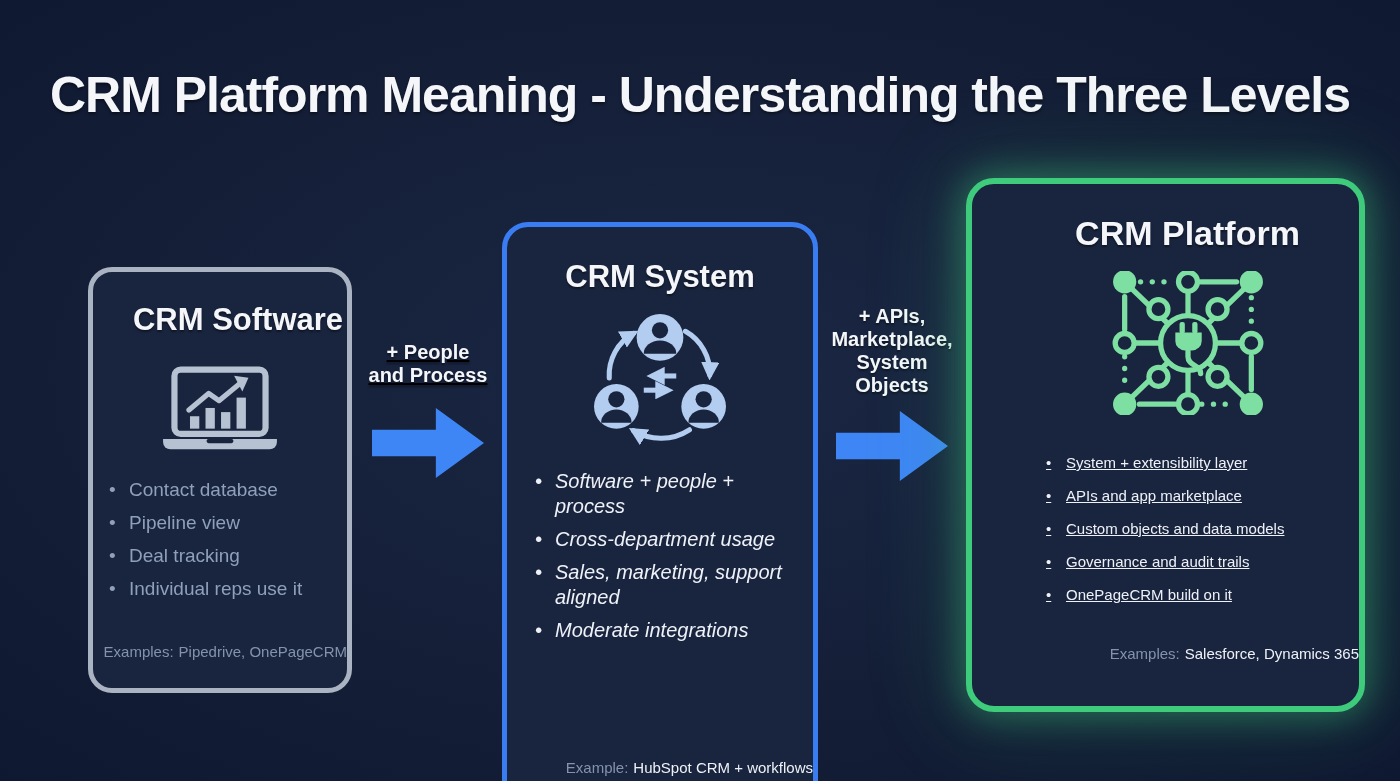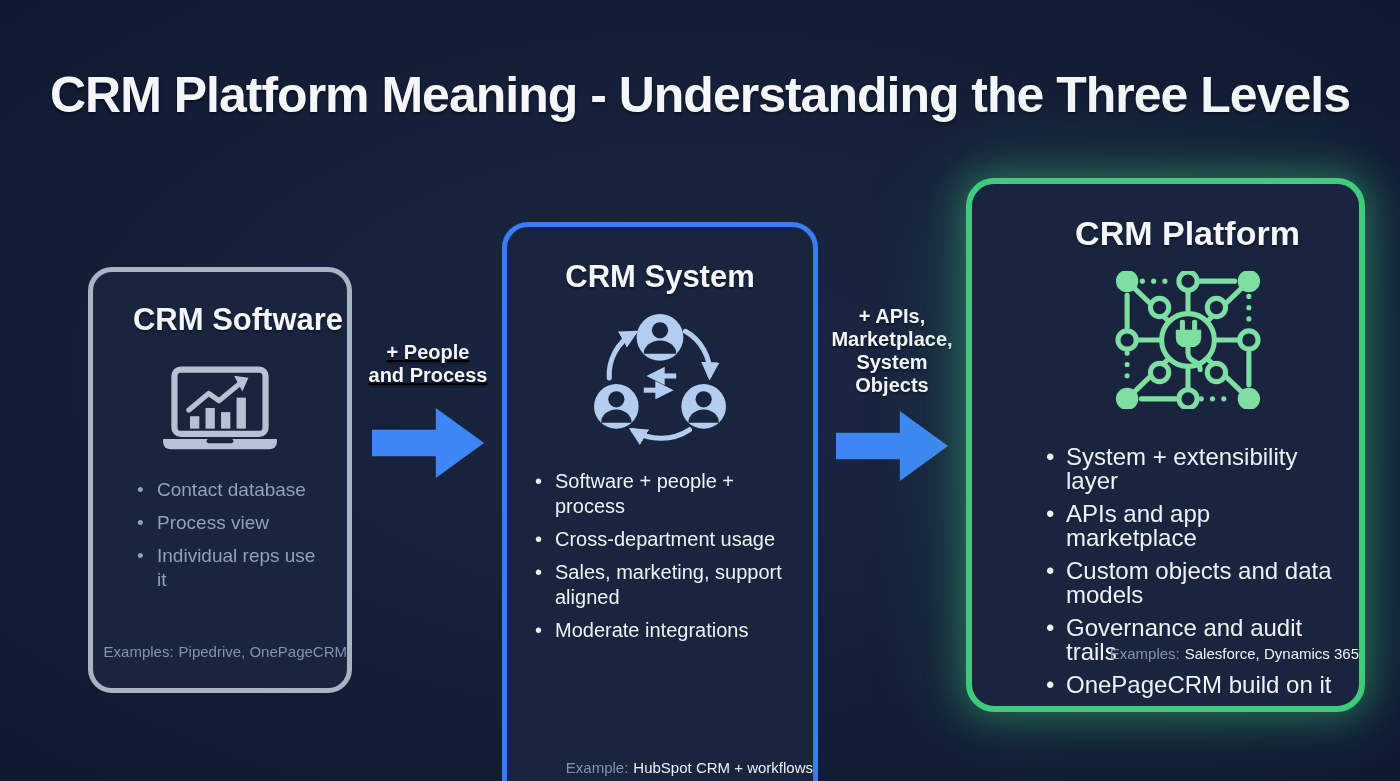--- a/index.html
+++ b/index.html
@@ -35,27 +35,27 @@
   }
   .box-title{font-weight:bold;color:var(--title-color);text-shadow:0 2px 2px rgba(0,0,0,.4);}
   .box-1 .box-title{margin-top:30px;font-size:31px;margin-left:36px;}
   .box-2 .box-title{margin-top:32px;font-size:31px;}
   .box-3 .box-title{margin-top:30px;font-size:34px;}
   .box-icon{display:block;}
   .box-1 .box-icon{margin-top:28px;color:var(--icon-gray);}
   .box-2 .box-icon{margin-top:16px;color:var(--icon-blue);}
   .box-3 .box-icon{margin-top:18px;color:var(--icon-green);}
   ul.bullets{list-style:none;width:100%;}
-  .box-1 ul.bullets{margin-top:26px;padding:0 18px 0 44px;}
-  .box-2 ul.bullets{margin-top:24px;padding:0 16px 0 28px;}
+  .box-1 ul.bullets{margin-top:26px;padding:0 18px 0 16px;}
+  .box-2 ul.bullets{margin-top:24px;padding:0 16px 0 28px;font-style:italic;}
   .box-3 ul.bullets{margin-top:36px;padding:0 14px 0 30px;}
   ul.bullets li{display:flex;align-items:flex-start;}
   .box-1 ul.bullets li{margin-bottom:9px;font-size:19px;line-height:24px;color:var(--muted-text);}
   .box-2 ul.bullets li{margin-bottom:8px;font-size:20px;line-height:25px;color:var(--white-text);}
-  .box-3 ul.bullets li{margin-bottom:9px;font-size:24px;line-height:24px;color:var(--white-text);}
+  .box-3 ul.bullets li{margin-bottom:9px;font-size:15px;line-height:24px;color:var(--white-text);text-decoration:underline;}
   .dot{flex:0 0 20px;}
   .dot::before{content:"\2022";}
   .li-text{flex:1;}
   .examples{
     position:absolute;left:0;width:100%;text-align:right;
   }
   .box-1 .examples{bottom:28px;font-size:15px;color:var(--faint-text);}
   .box-2 .examples{bottom:31px;font-size:15px;color:var(--faint-text);}
   .box-3 .examples{bottom:44px;font-size:15px;color:var(--faint-text);}
   .examples .ex-label{margin-right:5px;}
@@ -96,21 +96,25 @@
       <rect x="44" y="70" width="26" height="4" rx="2" fill="var(--box-bg)"></rect>
     </svg>
 
     <ul class="bullets">
       <li>
           <span class="dot"></span>
           <span class="li-text">Contact database</span>
         </li>
       <li>
           <span class="dot"></span>
-          <span class="li-text">Process view</span>
+          <span class="li-text">Pipeline view</span>
+        </li>
+      <li>
+          <span class="dot"></span>
+          <span class="li-text">Deal tracking</span>
         </li>
       <li>
           <span class="dot"></span>
           <span class="li-text">Individual reps use it</span>
         </li>
     </ul>
 
     <div class="examples">
       <span class="ex-label">Examples:</span><span class="ex-value">Pipedrive, OnePageCRM</span>
     </div>

